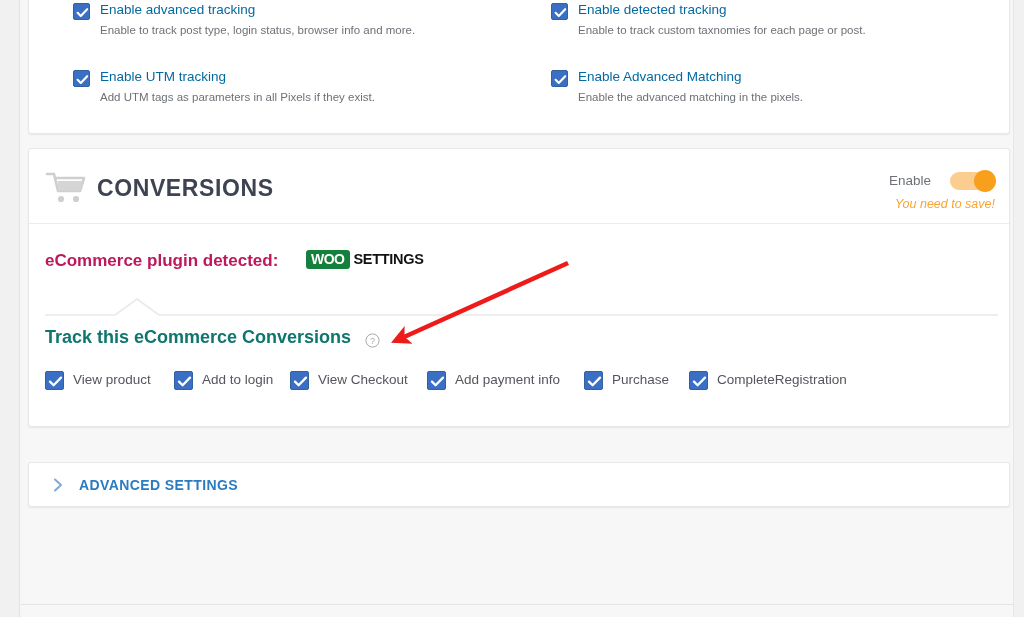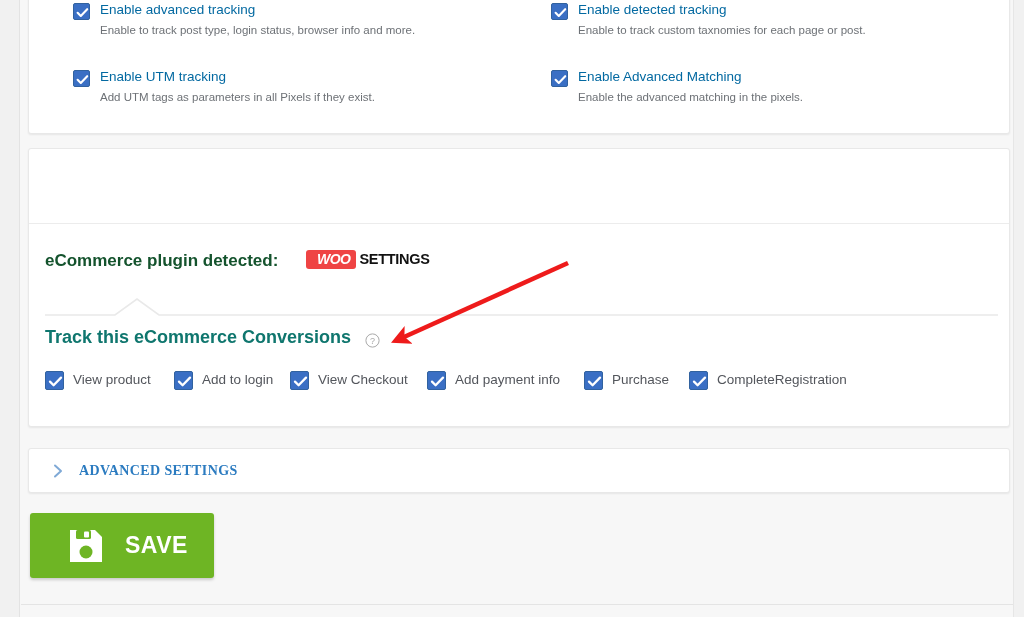--- a/index.html
+++ b/index.html
@@ -20,21 +20,21 @@
   
   .card {
     position: absolute;
     background: #ffffff;
     border: 1px solid #e8e8e8;
     border-radius: 3px;
     box-shadow: 0 1px 2px rgba(0,0,0,.07);
   }
   #card-tracking { left: 28px; top: -70px; width: 982px; height: 204px; }
   #card-conversions { left: 28px; top: 148px; width: 982px; height: 279px; }
-  #card-advanced { left: 28px; top: 448px; width: 982px; height: 45px; font-family: Liberation Serif, serif; }
+  #card-advanced { left: 28px; top: 462px; width: 982px; height: 45px; }
 
   
   .cb-row { position: absolute; }
   .cb {
     position: absolute; left: 0; top: 0;
     width: 17px; height: 17px;
     background: #3a6fc4;
     border: 1px solid #31629f;
     border-radius: 2px;
   }
@@ -74,27 +74,27 @@
   }
   .need-save {
     position: absolute; right: 14px; top: 48px;
     font-size: 12.5px; font-style: italic; color: #f9a531; white-space: nowrap;
   }
   .head-divider { position: absolute; left: 0; top: 74px; width: 980px; height: 1px; background: #ececec; }
 
   
   .detected {
     position: absolute; left: 16px; top: 102px;
-    font-size: 17px; font-weight: bold; color: #14532d; white-space: nowrap;
+    font-size: 17px; font-weight: bold; color: #be185d; white-space: nowrap;
   }
   .woo-logo { position: absolute; left: 277px; top: 99px; height: 22px; display: flex; align-items: center; }
   .woo-badge {
-    background: #ef4444; color: #ffffff;
-    font-size: 14px; font-weight: bold; font-style: italic;
-    padding: 1px 5px 2px 11px; border-radius: 3px; line-height: 16px;
+    background: #15803d; color: #ffffff;
+    font-size: 14px; font-weight: bold; 
+    padding: 1px 5px 2px 5px; border-radius: 3px; line-height: 16px;
     letter-spacing: -.5px;
   }
   .woo-word {
     color: #111111; font-size: 14.5px; font-weight: bold;
     letter-spacing: -.3px; margin-left: 4px;
   }
   .notch-divider { position: absolute; left: 16px; top: 148px; width: 953px; height: 22px; }
 
   
   .track-heading {
@@ -195,20 +195,38 @@
           </svg>
       </span>
       <span class="cb-label">Enable Advanced Matching</span>
       <span class="cb-desc">Enable the advanced matching in the pixels.</span>
     </div>
 
   </div>
 
   <div class="card" id="card-conversions">
 
+    <div class="conv-head">
+      <span class="cart-icon">
+        <svg viewBox="0 0 42 36" width="42" height="36">
+          <path d="M2 5 L9 5 L13 22 L35 22 L39 9 L11 9" fill="none" stroke="#cfcfcf" stroke-width="2.6" stroke-linecap="round" stroke-linejoin="round"></path>
+          <path d="M12.5 12 L37.5 12 L35 22 L13 22 Z" fill="#d5d5d5"></path>
+          <circle cx="16" cy="30" r="3.1" fill="#cfcfcf"></circle>
+          <circle cx="31" cy="30" r="3.1" fill="#cfcfcf"></circle>
+        </svg>
+      </span>
+      <span class="conv-title">CONVERSIONS</span>
+
+      <span class="enable-label">Enable</span>
+      <span class="toggle">
+        <span class="toggle-track"></span>
+        <span class="toggle-knob"></span>
+      </span>
+      <span class="need-save">You need to save!</span>
+    </div>
     <div class="head-divider"></div>
 
     <span class="detected">eCommerce plugin detected:</span>
     <span class="woo-logo">
       <span class="woo-badge">WOO</span>
       <span class="woo-word">SETTINGS</span>
     </span>
 
     <span class="notch-divider">
       <svg viewBox="0 0 953 22" width="953" height="22" preserveAspectRatio="none">
@@ -285,31 +303,20 @@
 
   <div class="card" id="card-advanced">
     <span class="adv-chevron">
       <svg viewBox="0 0 15 16" width="15" height="16">
         <path d="M4 2.5 L10 8 L4 13.5" fill="none" stroke="#7fa9d6" stroke-width="2" stroke-linecap="round" stroke-linejoin="round"></path>
       </svg>
     </span>
     <span class="adv-label">ADVANCED SETTINGS</span>
   </div>
 
-  <button id="save-button">
-    <span class="save-icon">
-      <svg viewBox="0 0 38 38" width="38" height="38">
-        <path d="M3 3 H28 L35 10 V35 H3 Z" fill="#ffffff"></path>
-        <rect x="9" y="3" width="15" height="9" rx="1.5" fill="#6eb524"></rect>
-        <rect x="17" y="4.5" width="5" height="6" rx="1" fill="#ffffff"></rect>
-        <circle cx="19" cy="25" r="6.5" fill="#6eb524"></circle>
-      </svg>
-    </span>
-    <span class="save-text">SAVE</span>
-  </button>
 
   <svg id="annotation-arrow" viewBox="0 0 1024 617">
     <defs>
       <marker id="arrowhead" markerWidth="4.2" markerHeight="4.2" refX="1.1" refY="2.1" orient="auto">
         <path d="M0,0 L4.2,2.1 L0,4.2 L1.0,2.1 Z" fill="#ee1b1b"></path>
       </marker>
     </defs>
     <line x1="568" y1="263" x2="404" y2="337" stroke="#ee1b1b" stroke-width="4.6" stroke-linecap="butt" marker-end="url(#arrowhead)"></line>
   </svg>
 

